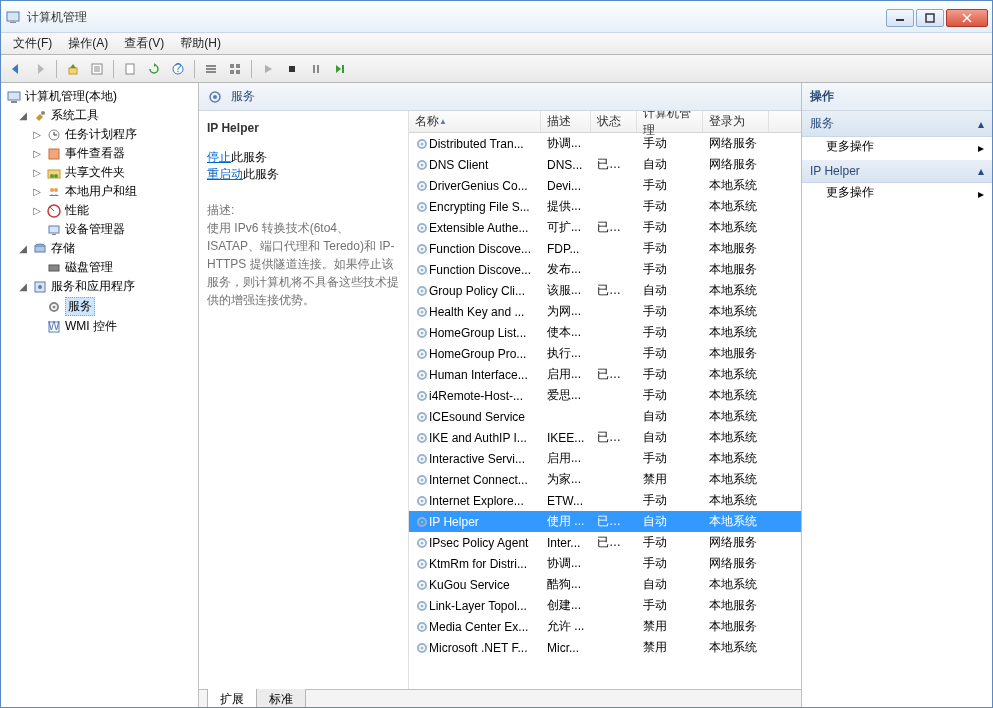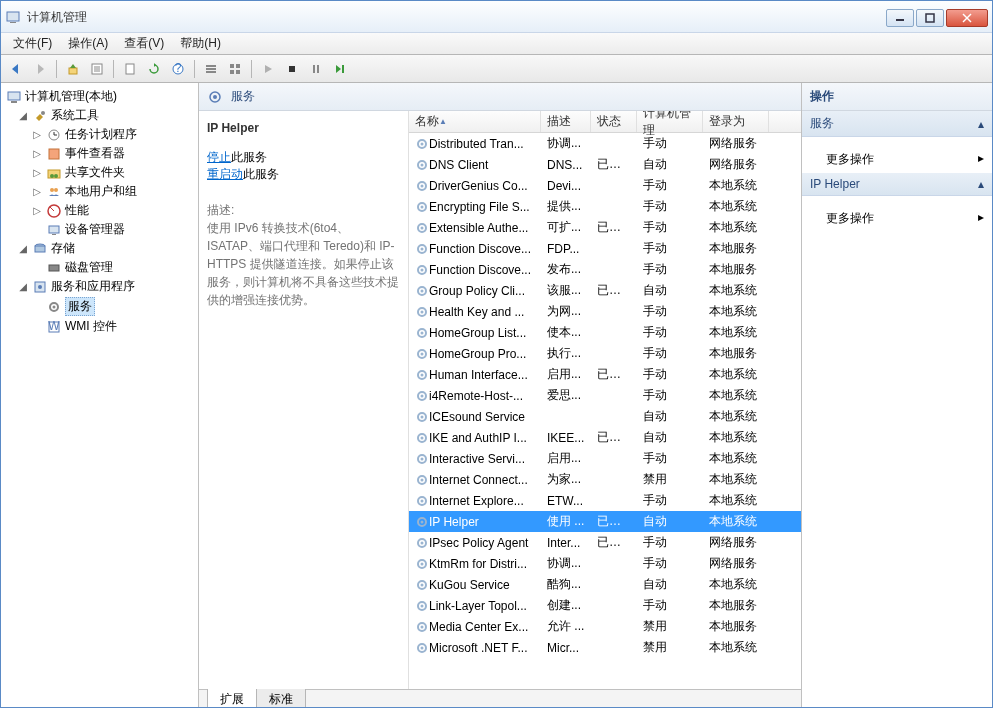--- a/index.html
+++ b/index.html
@@ -40,21 +40,21 @@
 .row .cell{padding:0 6px;overflow:hidden;text-overflow:ellipsis;white-space:nowrap}
 .row .cell.name{display:flex;align-items:center;}
 .svc-icon{width:14px;height:14px;flex-shrink:0}
 .col-name{width:132px}.col-desc{width:50px}.col-status{width:46px}.col-start{width:66px}.col-logon{width:66px}
 .tabs{height:22px;border-top:1px solid #c0c0c0;display:flex;align-items:flex-start;padding-left:8px;background:#f4f4f4}
 .tab{padding:2px 12px;border:1px solid #b6b6b6;border-top:none;background:#fff;margin-right:-1px;font-size:12px;position:relative;top:-1px}
 .tab.inactive{background:#ececec}
 .actions-pane{width:190px;background:#fff;display:flex;flex-direction:column}
 .actions-header{height:28px;background:linear-gradient(#f4f7fb,#e6edf5);border-bottom:1px solid #d0d7e0;padding:5px 8px;font-weight:bold;color:#2a4a7a}
 .actions-group-head{background:linear-gradient(#e8eff7,#d8e4f0);padding:4px 8px;border-bottom:1px solid #c9d6e8;display:flex;justify-content:space-between;align-items:center;color:#2a4a7a}
-.actions-item{padding:14px 8px 5px 24px;display:flex;justify-content:space-between;align-items:flex-start}
+.actions-item{padding:1px 8px 5px 24px;display:flex;justify-content:space-between;align-items:flex-end}
 svg{display:block}
 </style>
 </head>
 <body>
 
 <div class="titlebar">
   <span class="icon">
     <svg width="16" height="16">
         <rect x="2" y="3" width="12" height="9" fill="#d8e4f0" stroke="#5a7db6"></rect>
         <rect x="5" y="13" width="6" height="1" fill="#888"></rect>

